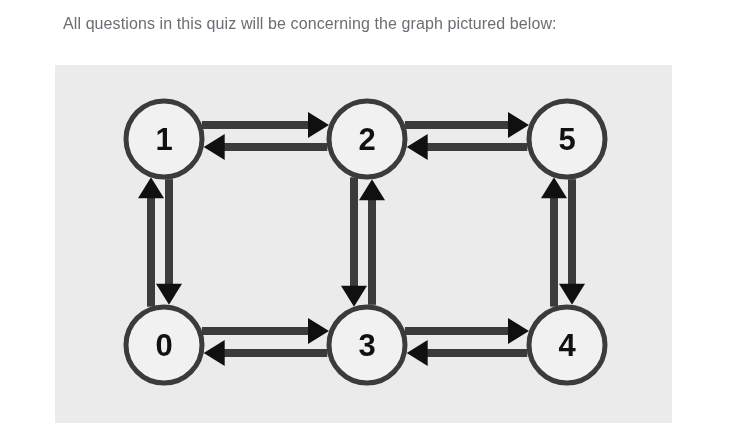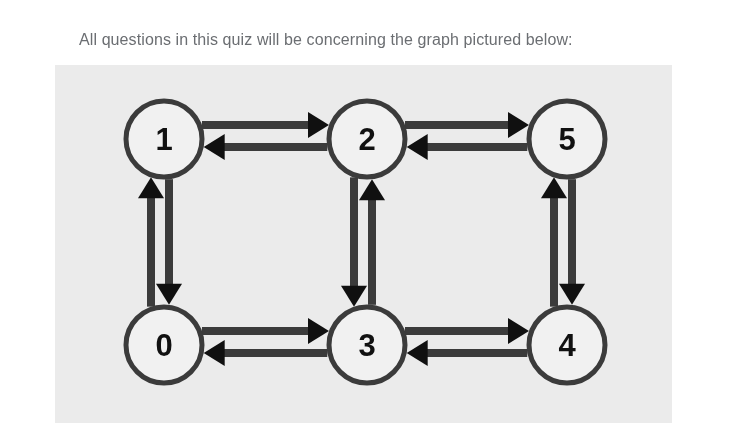--- a/index.html
+++ b/index.html
@@ -5,21 +5,21 @@
   html, body { margin: 0; padding: 0; }
   body {
     width: 733px; height: 447px;
     background: var(--page-bg, #ffffff);
     font-family: "Liberation Sans", sans-serif;
     overflow: hidden; position: relative;
   }
   .instruction {
     position: absolute;
     left: 63px; top: 13px;
-    margin: 16px;
+    margin: 0;
     font-size: 16px;
     line-height: 22px;
     letter-spacing: 0.1px;
     color: var(--instruction-color, #6b6e72);
   }
   .graph-panel {
     position: absolute;
     left: 55px; top: 65px;
     width: 617px; height: 358px;
     background: var(--panel-bg, #ebebeb);

